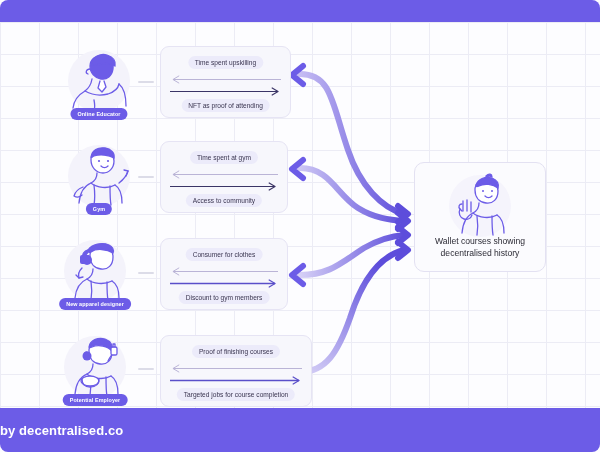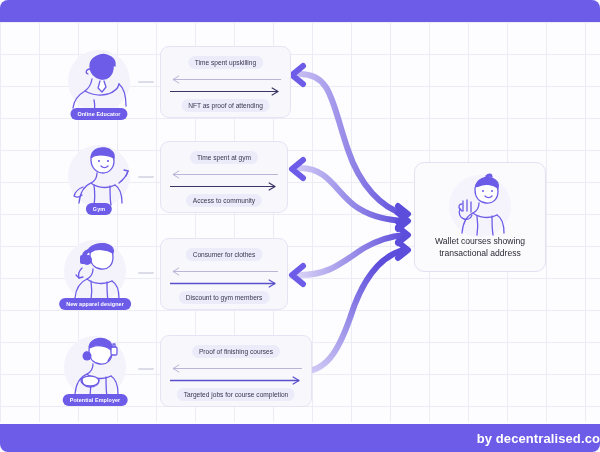--- a/index.html
+++ b/index.html
@@ -13,24 +13,24 @@
     background:#fdfdff;
   }
 
   
   .topbar{
     position:absolute;left:0;top:0;width:600px;height:22px;
     background:#6c5ce7;
     border-radius:8px 8px 0 0;
   }
   .bottombar{
-    position:absolute;left:0;bottom:0;width:600px;height:28px;
+    position:absolute;left:0;bottom:0;width:600px;height:44px;
     background:#6c5ce7;
     border-radius:0 0 8px 8px;
-    display:flex;align-items:center;justify-content:flex-end;
+    display:flex;align-items:center;justify-content:flex-start;
   }
   .bottombar .brand{
     color:#ffffff;font-size:13px;font-weight:bold;letter-spacing:.1px;
   }
 
   
   .grid{
     position:absolute;left:0;top:22px;width:600px;height:400px;
     background-image:
       linear-gradient(to right, #ececf5 1px, transparent 1px),
@@ -324,21 +324,21 @@
         <path d="M55,44 C60,47 62,52 62,62"></path>
         <path d="M35,45 C36,52 36,58 35,64"></path>
         <path d="M50,45 C50,52 50,58 51,64"></path>
         <path d="M20,33 C17,33 16,36 18,38 L20,40"></path>
         <path d="M21,30 L21,40 M25,29 L25,40 M29,31 L29,41"></path>
         <path d="M18,38 C16,42 18,47 22,48 C26,49 29,47 30,44"></path>
       </g>
     </svg>
     <div class="wlabel">
       <span class="nowrap">Wallet courses showing</span><br>
-      <span class="nowrap">transactional address</span>
+      <span class="nowrap">decentralised history</span>
     </div>
   </div>
 
   <div class="bottombar">
     <span class="brand">by decentralised.co</span>
   </div>
 
 </div>
 
 </body></html>

